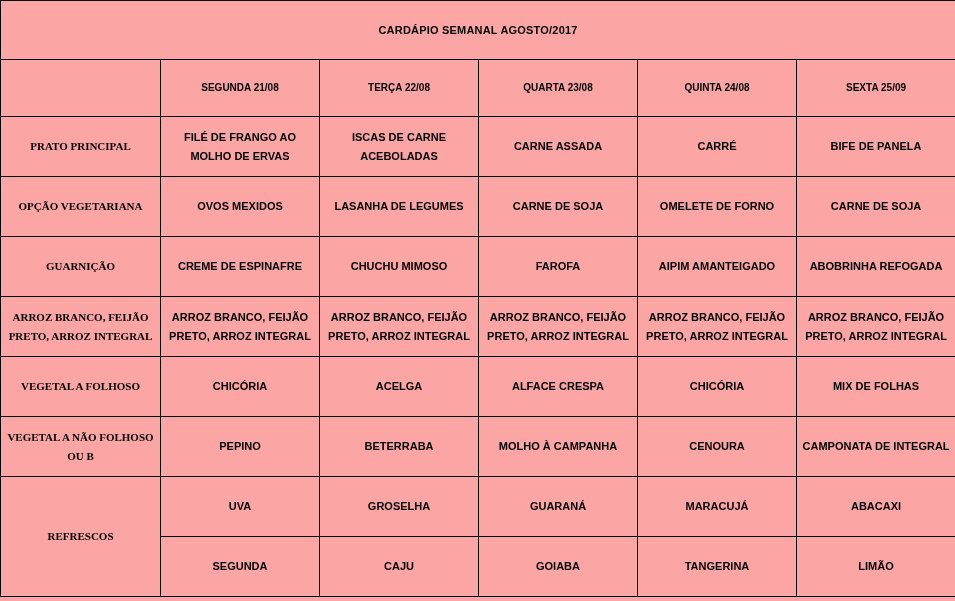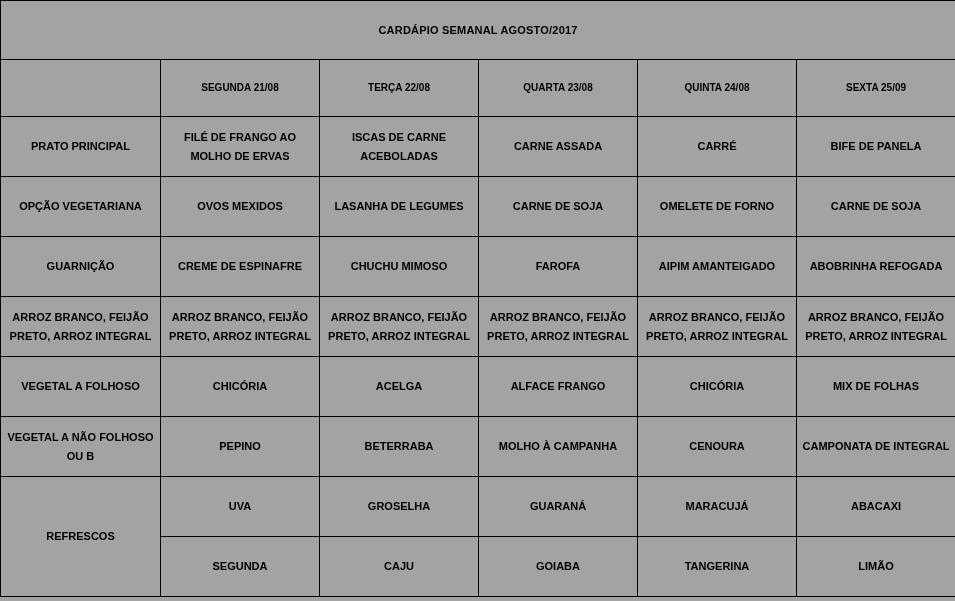--- a/index.html
+++ b/index.html
@@ -5,21 +5,21 @@
   * { box-sizing: border-box; }
   html, body {
     margin: 0;
     padding: 0;
     background: #ffffff;
     font-family: "Liberation Sans", sans-serif;
   }
   .page {
     width: 955px;
     height: 601px;
-    background: #a3a3a3;
+    background: #fca5a5;
   }
   table.menu {
     border-collapse: collapse;
     width: 955px;
     table-layout: fixed;
   }
   table.menu td {
     border: 1px solid #000000;
     color: #000000;
     font-weight: bold;
@@ -39,20 +39,21 @@
     height: 57px;
     font-size: 10px;
   }
   tr.body-row td {
     height: 60px;
   }
   td.row-label {
     text-align: left;
     padding-left: 7px;
     padding-right: 4px;
+    font-family: Liberation Serif, serif;
   }
 </style>
 </head>
 <body>
 
 <div class="page">
   <table class="menu">
     <colgroup>
       <col style="width:160px">
       <col style="width:159px">
@@ -109,21 +110,21 @@
       <td>ARROZ BRANCO, FEIJÃO PRETO, ARROZ INTEGRAL</td>
       <td>ARROZ BRANCO, FEIJÃO PRETO, ARROZ INTEGRAL</td>
       <td>ARROZ BRANCO, FEIJÃO PRETO, ARROZ INTEGRAL</td>
       <td>ARROZ BRANCO, FEIJÃO PRETO, ARROZ INTEGRAL</td>
     </tr>
 
     <tr class="body-row">
       <td class="row-label">VEGETAL A FOLHOSO</td>
       <td>CHICÓRIA</td>
       <td>ACELGA</td>
-      <td>ALFACE FRANGO</td>
+      <td>ALFACE CRESPA</td>
       <td>CHICÓRIA</td>
       <td>MIX DE FOLHAS</td>
     </tr>
 
     <tr class="body-row">
       <td class="row-label">VEGETAL A NÃO FOLHOSO OU B</td>
       <td>PEPINO</td>
       <td>BETERRABA</td>
       <td>MOLHO À CAMPANHA</td>
       <td>CENOURA</td>

